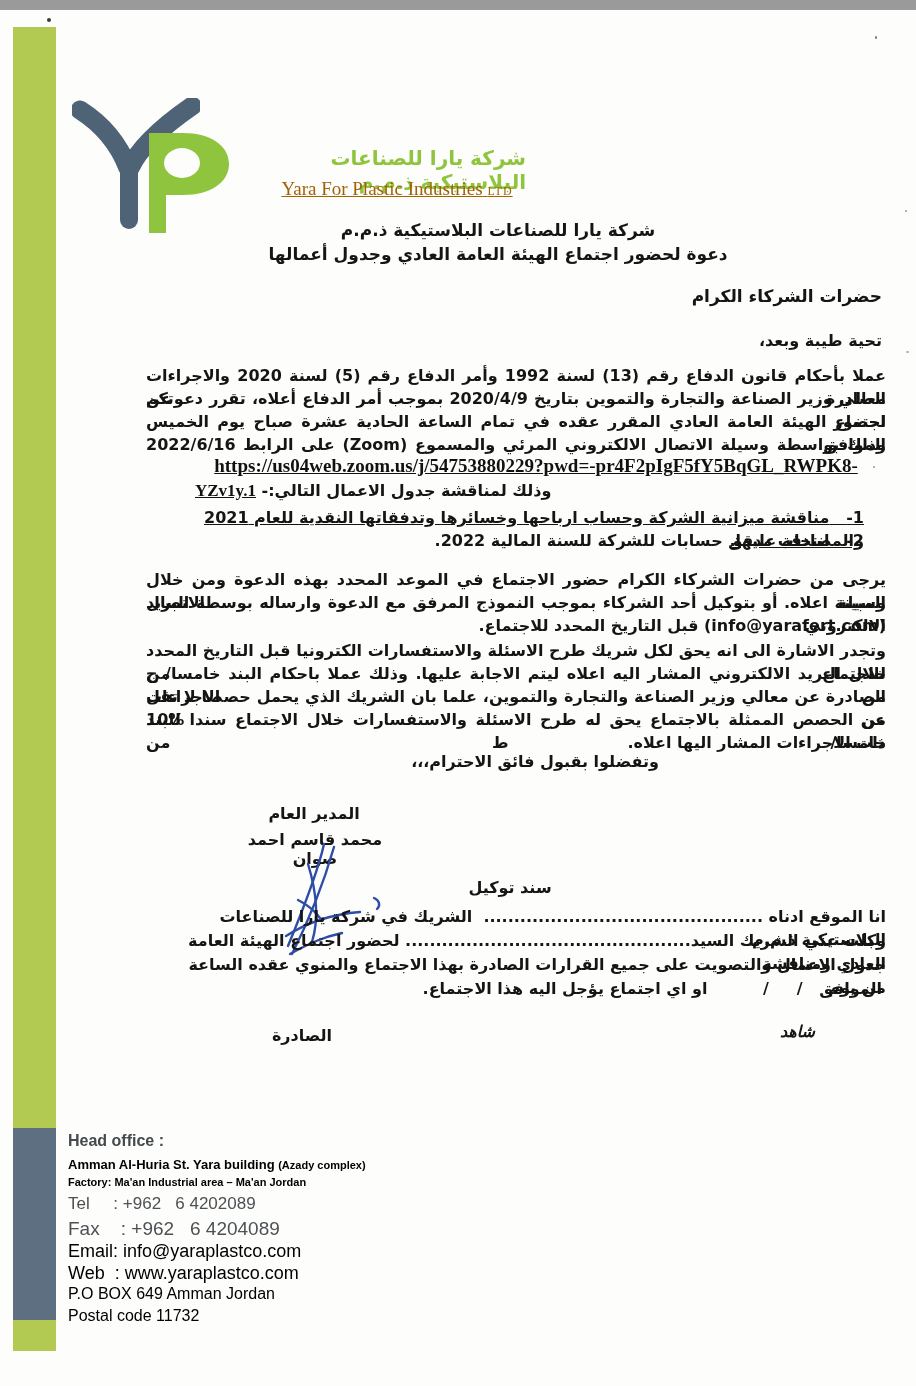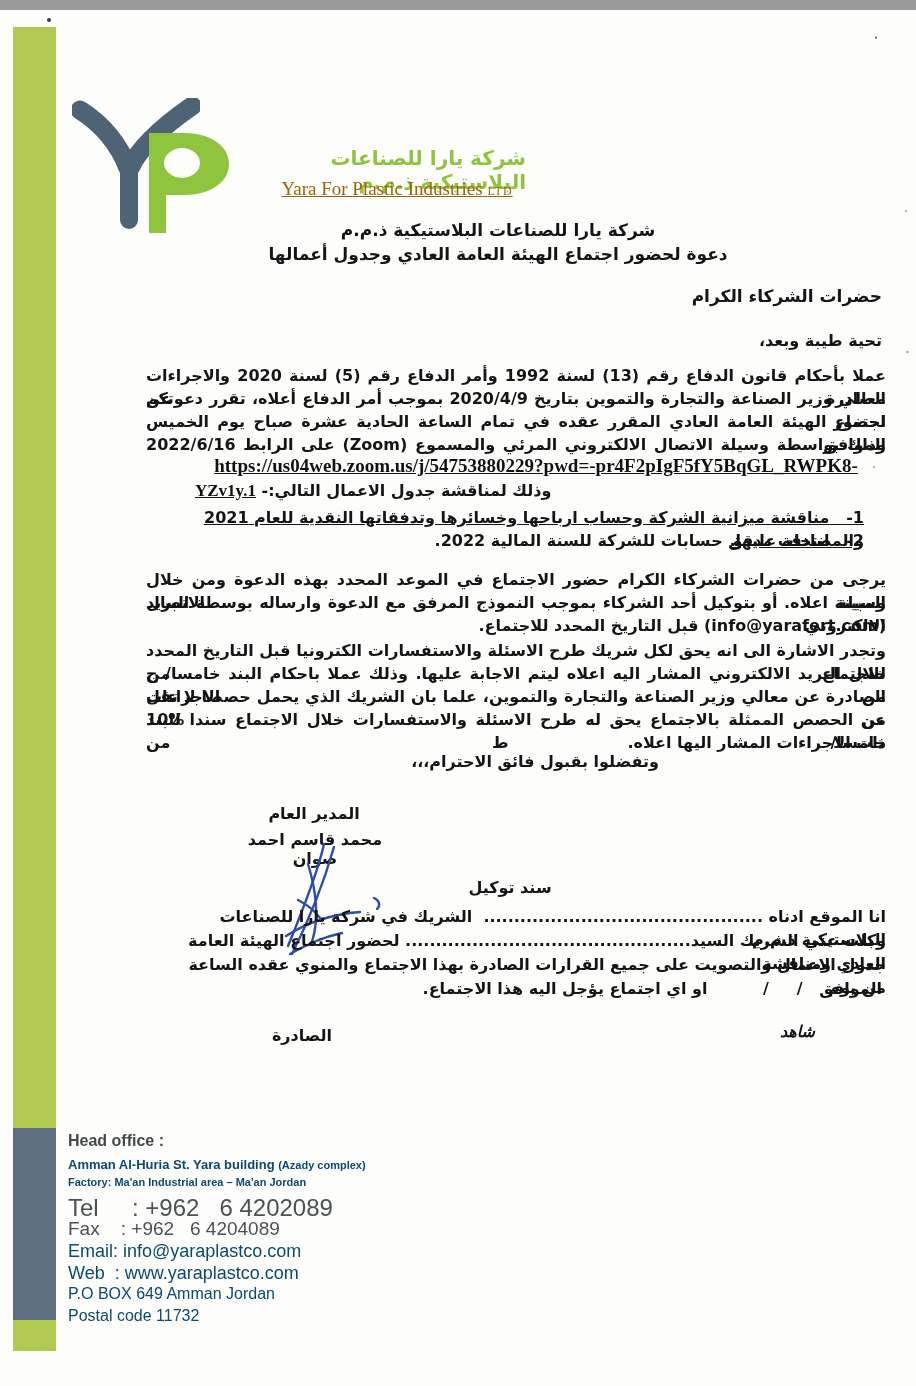--- a/index.html
+++ b/index.html
@@ -13,21 +13,21 @@
   .tc{text-align:center;}
   .tl{text-align:left;}
   .u{text-decoration:underline;}
   .pre{white-space:pre-wrap;}
   .bar{left:13px;width:43px;}
   .title{font-size:17px;}
   .urlline{font-family:"Liberation Serif","DejaVu Serif",serif;font-weight:bold;font-size:19px;color:#111;}
   .logo-ar{font-size:20px;color:#8fc43e;font-weight:bold;}
   .logo-en{font-family:"Liberation Serif","DejaVu Serif",serif;font-size:19px;color:#a16207;text-decoration:underline;}
   .logo-en .ltd{font-size:12px;letter-spacing:1px;}
-  .foot{color:#0c4a6e;font-family:"Liberation Sans","DejaVu Sans",sans-serif;}
+  .foot{color:#000000;font-family:"Liberation Sans","DejaVu Sans",sans-serif;}
   .speck{position:absolute;border-radius:50%;}
 </style>
 </head>
 <body>
 
 <div id="page">
 
   <div class="abs bar" style="top:17px;height:1101px;background:#b2ca52;"></div>
   <div class="abs bar" style="top:1118px;height:192px;background:#5d6f80;"></div>
   <div class="abs bar" style="top:1310px;height:31px;background:#b2ca52;"></div>
@@ -115,20 +115,20 @@
   <div class="abs ar body-line tr pre" style="top:967px;padding-right:4px;">الموافق   /     /          او اي اجتماع يؤجل اليه هذا الاجتماع.</div>
 
   <div class="abs ar" style="left:745px;top:1012px;width:70px;font-size:16px;font-style:italic;">شاهد</div>
   <div class="abs ar tc" style="left:260px;top:1016px;width:84px;font-size:16px;">الصادرة</div>
 
   <div class="abs foot" style="left:68px;top:1122px;font-size:16px;font-weight:bold;color:#44494d;">Head office :</div>
   <div class="abs foot" style="left:68px;top:1147px;font-size:13px;font-weight:bold;">
     <span>Amman Al-Huria St. Yara building </span><span style="font-size:11px;">(Azady complex)</span>
   </div>
   <div class="abs foot" style="left:68px;top:1166px;font-size:11px;font-weight:bold;">Factory: Ma'an Industrial area – Ma'an Jordan</div>
-  <div class="abs foot pre" style="left:68px;top:1184px;font-size:24px;color:#4c5154;">Tel     : +962   6 4202089</div>
+  <div class="abs foot pre" style="left:68px;top:1184px;font-size:17px;color:#4c5154;">Tel     : +962   6 4202089</div>
   <div class="abs foot pre" style="left:68px;top:1208px;font-size:19px;color:#4c5154;">Fax    : +962   6 4204089</div>
   <div class="abs foot pre" style="left:68px;top:1231px;font-size:18px;">Email: info@yaraplastco.com</div>
   <div class="abs foot pre" style="left:68px;top:1253px;font-size:18px;">Web  : www.yaraplastco.com</div>
   <div class="abs foot" style="left:68px;top:1275px;font-size:16px;">P.O BOX 649 Amman Jordan</div>
   <div class="abs foot" style="left:68px;top:1297px;font-size:16px;">Postal code 11732</div>
 
 </div>
 
 </body></html>

